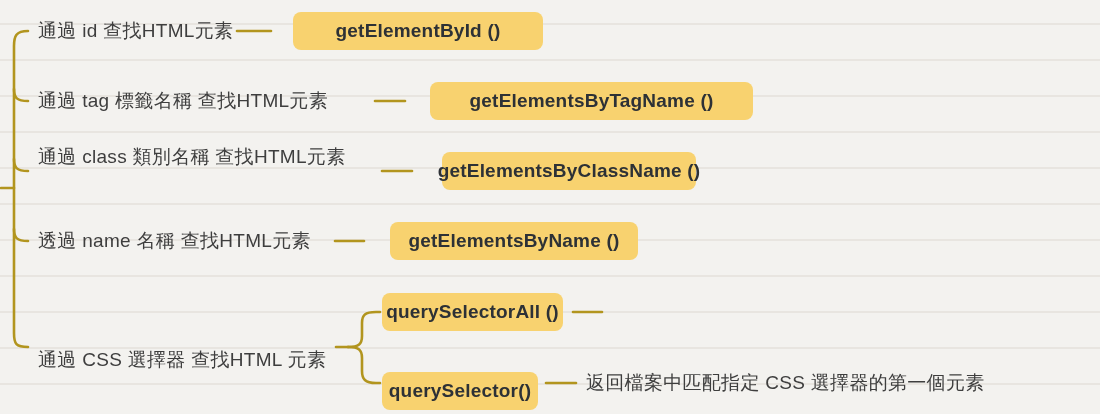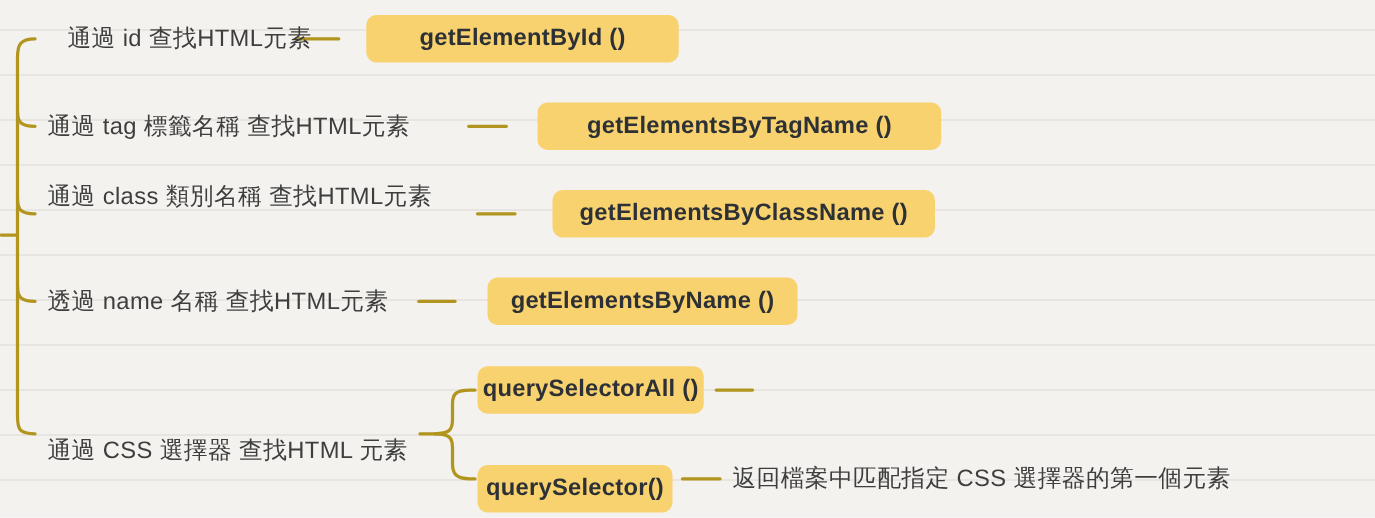--- a/index.html
+++ b/index.html
@@ -94,28 +94,28 @@
     <path d="M335,241 H364"></path>
 
     <path d="M336,347 H348"></path>
     <path d="M348,347 C359,347 362,344 362,336 L362,323 C362,315 365,312 376,312 L380,312"></path>
     <path d="M348,347 C359,347 362,350 362,358 L362,371 C362,379 365,383 376,383 L380,383"></path>
 
     <path d="M573,312 H602"></path>
     <path d="M546,383 H576"></path>
   </svg>
 
-  <div class="topic" style="left:54px; top:31px">通過 id 查找HTML元素</div>
+  <div class="topic" style="left:38px; top:31px">通過 id 查找HTML元素</div>
   <div class="topic" style="left:38px; top:101px">通過 tag 標籤名稱 查找HTML元素</div>
   <div class="topic" style="left:38px; top:157px">通過 class 類別名稱 查找HTML元素</div>
   <div class="topic" style="left:38px; top:241px">透過 name 名稱 查找HTML元素</div>
   <div class="topic" style="left:38px; top:360px">通過 CSS 選擇器 查找HTML 元素</div>
 
   <div class="chip" style="left:293px; top:12px; width:250px">getElementById ()</div>
   <div class="chip" style="left:430px; top:82px; width:323px">getElementsByTagName ()</div>
-  <div class="chip" style="left:442px; top:152px; width:306px">getElementsByClassName ()</div>
+  <div class="chip" style="left:442px; top:152px; width:254px">getElementsByClassName ()</div>
   <div class="chip" style="left:390px; top:222px; width:248px">getElementsByName ()</div>
   <div class="chip" style="left:382px; top:293px; width:181px">querySelectorAll ()</div>
   <div class="chip" style="left:382px; top:372px; width:156px">querySelector()</div>
 
   <div class="desc" style="left:586px; top:383px">返回檔案中匹配指定 CSS 選擇器的第一個元素</div>
 
 </div>
 
 </body></html>

